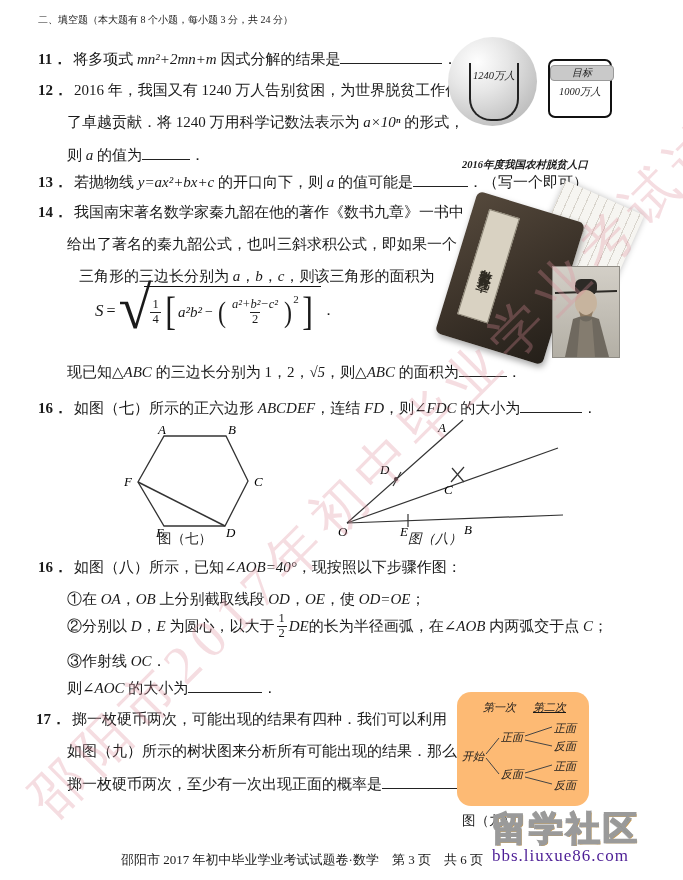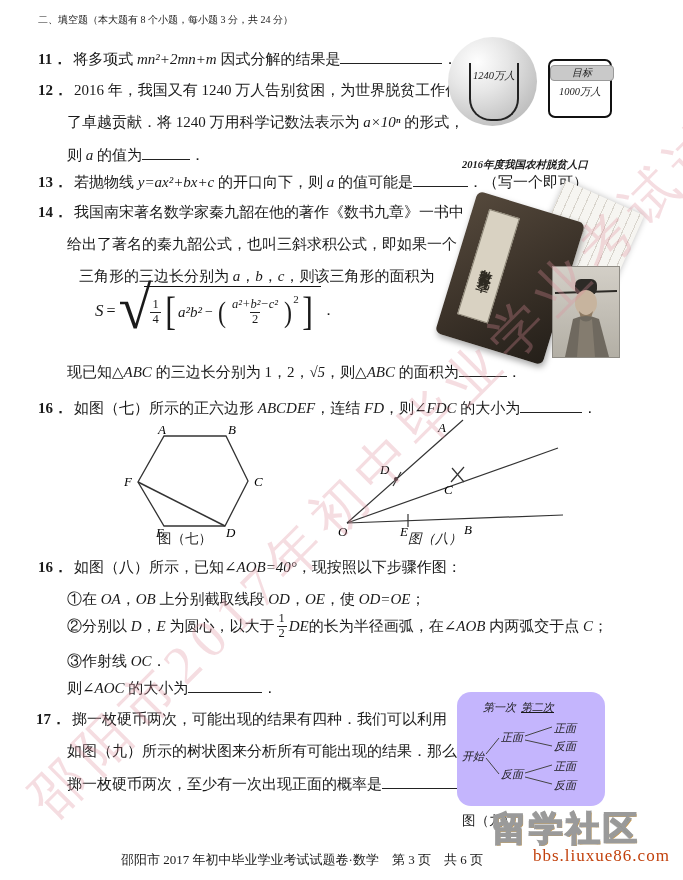--- a/index.html
+++ b/index.html
@@ -45,32 +45,32 @@
     background-image:repeating-linear-gradient(90deg,#d8d4cc 0 1px,transparent 1px 9px);}
   .book{position:absolute;left:6px;top:12px;width:112px;height:148px;border-radius:6px;
     transform:rotate(17deg);background:linear-gradient(135deg,#55493c 0%,#3a3128 55%,#241f19 100%);
     box-shadow:2px 3px 6px rgba(0,0,0,.35);}
   .booklabel{position:absolute;left:16px;top:14px;width:30px;height:108px;background:#d9d2c2;border:1px solid #8a8374;
     display:flex;align-items:center;justify-content:center;}
   .booklabel span{writing-mode:vertical-rl;font-size:13px;color:#2e2a22;letter-spacing:3px;font-weight:bold;}
   .portrait{position:absolute;left:104px;top:74px;width:66px;height:90px;border:1px solid #8f8c85;
     background:linear-gradient(#d3cfc7,#b3afa5);}
   
-  .treebox{position:absolute;left:457px;top:692px;width:148px;height:114px;background:#c4b5fd;border-radius:14px;}
+  .treebox{position:absolute;left:457px;top:692px;width:132px;height:114px;background:#fdba74;border-radius:14px;}
   .treebox .tt{position:absolute;font-size:11px;font-style:italic;white-space:nowrap;}
   .tree-svg{position:absolute;left:0;top:0;}
   .fig9-cap{position:absolute;left:462px;top:812px;font-size:13.5px;}
   
   .wmark{position:absolute;left:14px;top:782px;transform:rotate(-45deg);transform-origin:0 0;
     white-space:nowrap;font-size:54px;letter-spacing:9px;color:rgba(222,143,156,0.30);
     pointer-events:none;z-index:6;}
   .logo{position:absolute;left:492px;top:806px;z-index:7;}
   .logo-main{font-size:34px;font-weight:bold;letter-spacing:3px;color:#4d7c0f;
     -webkit-text-stroke:1.6px #9a9a9a;text-shadow:1px 1px 0 #c94, -1px 1px 0 #bbb;}
-  .logo-url{font-size:17px;color:#c2410c;margin-top:-6px;letter-spacing:1px;margin-left:41px;}
+  .logo-url{font-size:17px;color:#4c1d95;margin-top:-6px;letter-spacing:1px;}
   .footer{position:absolute;left:62px;top:851px;width:480px;text-align:center;font-size:13px;white-space:nowrap;}
   svg text{font-family:"Liberation Serif","DejaVu Serif",serif;}
 </style>
 </head>
 <body>
 
 <div class="line sec-title" style="left:38px;top:14px;">二、填空题（本大题有 8 个小题，每小题 3 分，共 24 分）</div>
 
 <div class="line" style="left:38px;top:49px;">
   <span class="qnum">11．</span><span><span class="t">将多项式 </span><span class="m">mn²+2mn+m</span><span class="t"> 因式分解的结果是</span><span class="blank" style="width: 102px;"></span><span class="t">．</span></span>
@@ -201,21 +201,21 @@
 <div class="line" style="left:67px;top:678px;text-align:center;"><span class="t">则</span><span class="m">∠AOC</span><span class="t"> 的大小为</span><span class="blank" style="width: 74px;"></span><span class="t">．</span></div>
 
 <div class="line" style="left:36px;top:710px;">
   <span class="qnum">17．</span><span>掷一枚硬币两次，可能出现的结果有四种．我们可以利用</span>
 </div>
 <div class="line" style="left:67px;top:742px;">如图（九）所示的树状图来分析所有可能出现的结果．那么</div>
 <div class="line" style="left:67px;top:774px;"><span class="t">掷一枚硬币两次，至少有一次出现正面的概率是</span><span class="blank" style="width: 76px;"></span><span class="t">．</span></div>
 
 <div class="treebox">
   <span class="tt" style="left:26px;top:8px;">第一次</span>
-  <span class="tt" style="left:64px;top:8px;text-decoration:underline;">第二次</span>
+  <span class="tt" style="left:76px;top:8px;text-decoration:underline;">第二次</span>
   <span class="tt" style="left:5px;top:57px;">开始</span>
   <span class="tt" style="left:44px;top:38px;">正面</span>
   <span class="tt" style="left:44px;top:75px;">反面</span>
   <span class="tt" style="left:97px;top:29px;">正面</span>
   <span class="tt" style="left:97px;top:47px;">反面</span>
   <span class="tt" style="left:97px;top:67px;">正面</span>
   <span class="tt" style="left:97px;top:86px;">反面</span>
   <svg class="tree-svg" width="132" height="114" viewBox="0 0 132 114">
     <line x1="29" y1="62" x2="42" y2="46" stroke="#444" stroke-width="1"></line>
     <line x1="29" y1="66" x2="42" y2="82" stroke="#444" stroke-width="1"></line>

